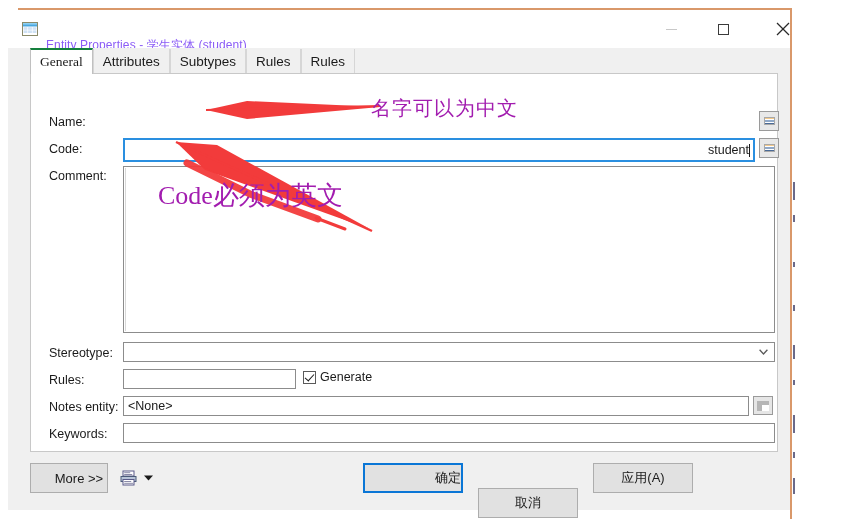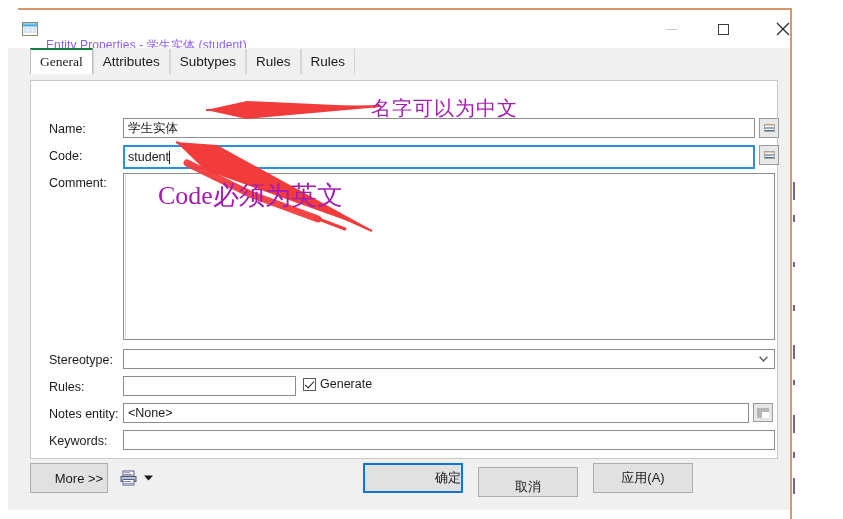--- a/index.html
+++ b/index.html
@@ -156,21 +156,20 @@
   
   .tabpage {
     position: absolute;
     left: 22px;
     top: 63px;
     width: 748px;
     height: 379px;
     background: #ffffff;
     border: 1px solid #c8c8c8;
     box-sizing: border-box;
-    margin-top: 7px;
   }
 
   
   .flabel {
     position: absolute;
     font-size: 12.5px;
     color: #1a1a1a;
     white-space: nowrap;
   }
   .finput {
@@ -437,29 +436,26 @@
         <span>Rules</span>
       </div>
       <div class="tab">
         <span>Rules</span>
       </div>
     </div>
 
     <div class="tabpage">
 
       <div class="flabel" style="left:18px; top:41px;">Name:</div>
-      <div class="finput" style="left:92px; top:37px; width:632px; height:20px;">
-        <span>学生实体</span>
-      </div>
       <div class="eqbtn" style="left:728px; top:37px;">
         <div class="eq-glyph"></div>
       </div>
 
       <div class="flabel" style="left:18px; top:68px;text-align:right;">Code:</div>
-      <div class="finput focused" style="left:92px; top:64px; width:632px; height:24px;">
+      <div class="finput focused" style="left:92px; top:64px; width:632px; height:24px;justify-content:flex-end;">
         <span>student</span>
           <span class="caret"></span>
       </div>
       <div class="eqbtn" style="left:728px; top:64px;">
         <div class="eq-glyph"></div>
       </div>
 
       <div class="flabel" style="left:18px; top:95px;">Comment:</div>
       <div class="textarea-box" style="left:92px; top:92px; width:652px; height:167px;">
         <div class="ta-inner"></div>
@@ -512,21 +508,21 @@
         <rect x="4.2" y="12.8" width="9" height="1" fill="#8a8aa8"></rect>
       </svg>
     </div>
     <svg class="dd-arrow" style="left:136px; top:465px;" viewBox="0 0 9 6">
       <path d="M0 0.6 L4.5 5.6 L9 0.6 Z" fill="#1a1a1a"></path>
     </svg>
 
     <div class="btn default" style="left:355px; top:453px; width:100px; height:30px;justify-content:flex-end;">
       <span>确定</span>
     </div>
-    <div class="btn" style="left:470px; top:457px; width:100px; height:30px;align-items:flex-end;">
+    <div class="btn" style="left:470px; top:478px; width:100px; height:30px;">
       <span>取消</span>
     </div>
     <div class="btn" style="left:585px; top:453px; width:100px; height:30px;align-items:center;">
       <span>应用(A)</span>
     </div>
 
   </div>
 
   <svg class="annot-svg" viewBox="0 0 843 519">
 

